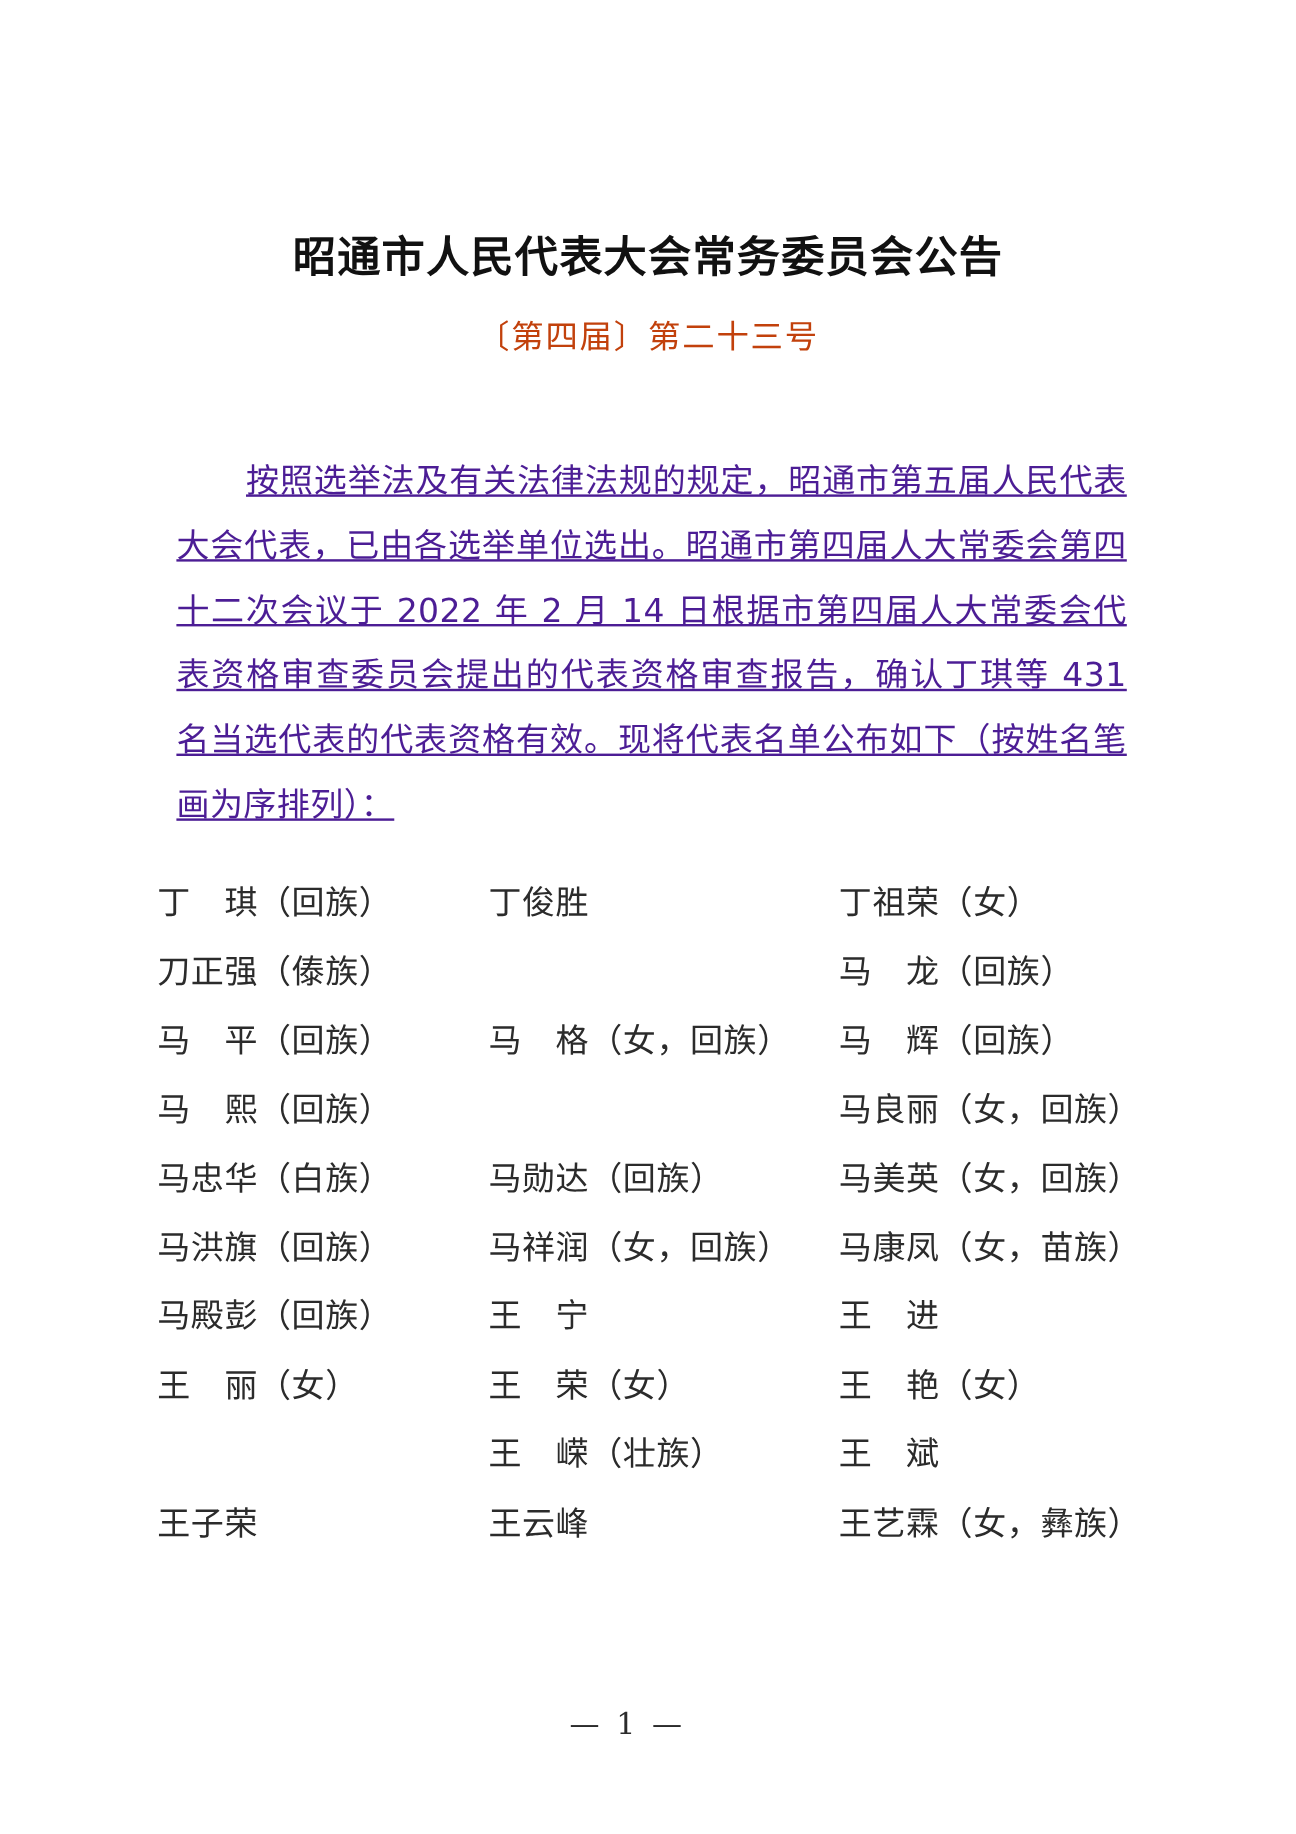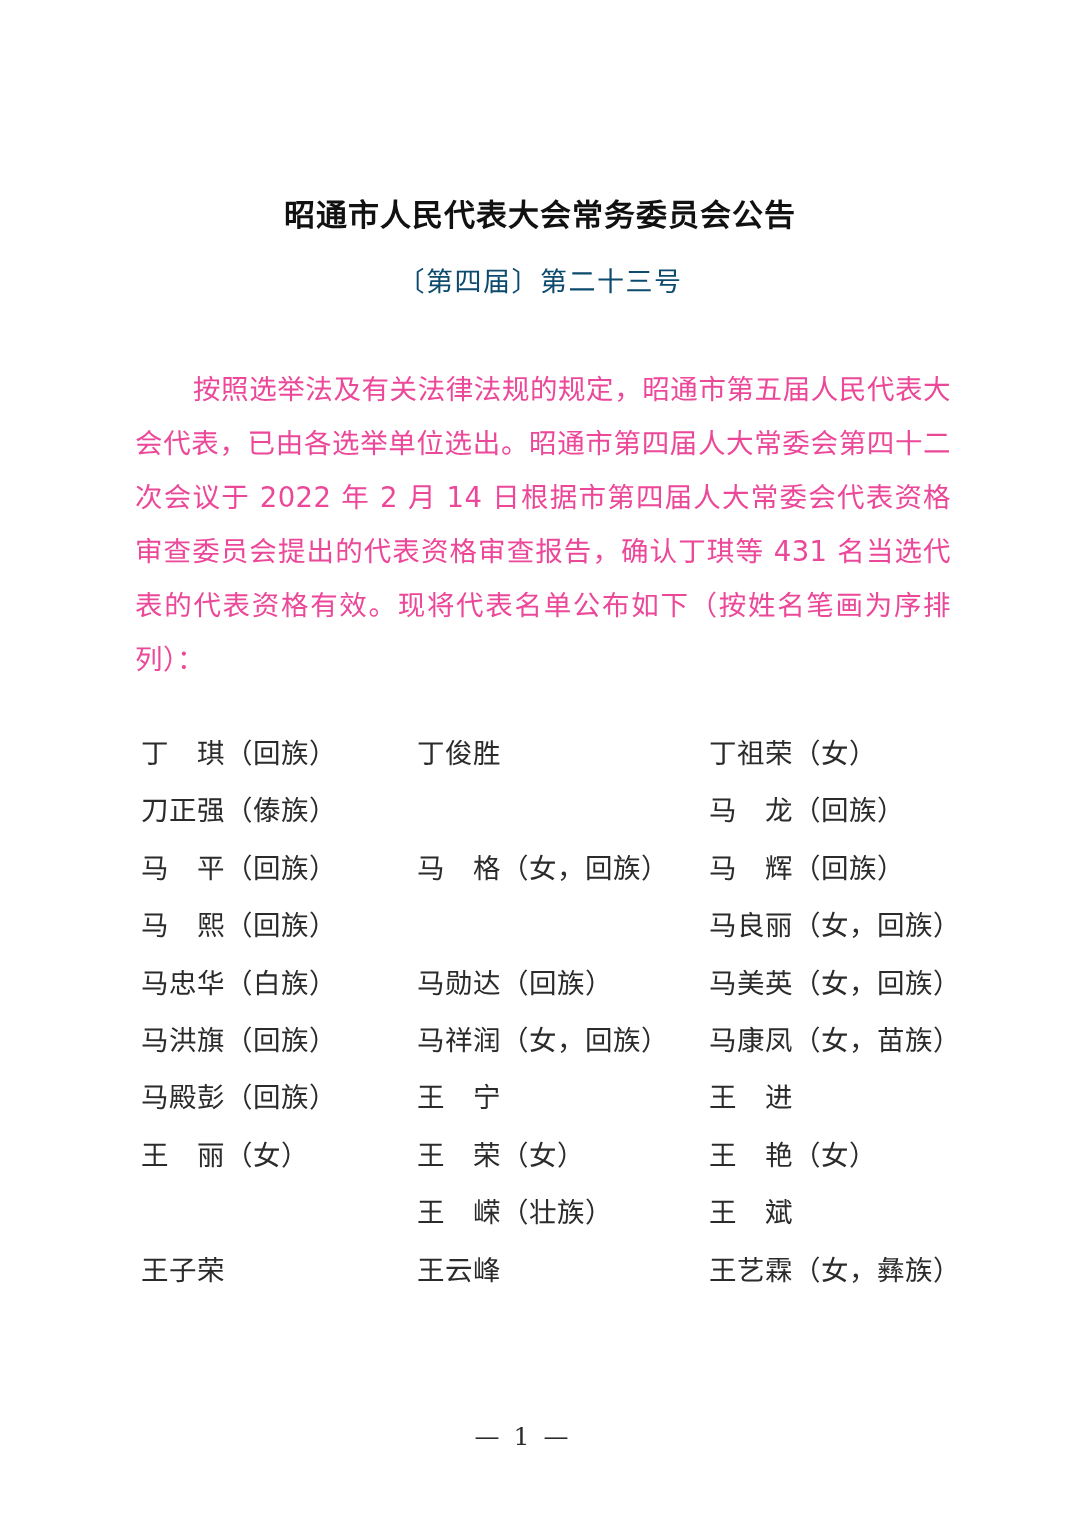--- a/index.html
+++ b/index.html
@@ -26,64 +26,65 @@
     position: absolute;
     left: 0;
     top: 186px;
     width: 1080px;
     text-align: center;
   }
 
   .doc-title {
     font-family: "DejaVu Serif", "Liberation Serif", serif;
     font-weight: 700;
-    font-size: 31px;
+    font-size: 36px;
     line-height: 58px;
     letter-spacing: 1px;
     color: #111111;
     margin: 0;
     white-space: nowrap;
   }
 
   .doc-subtitle {
     font-family: "DejaVu Sans", "Liberation Sans", sans-serif;
     font-weight: 400;
     font-size: 27px;
     line-height: 40px;
     letter-spacing: 1.5px;
-    color: #0c4a6e;
+    color: #c2410c;
     margin: 18px 0 0 0;
     white-space: nowrap;
   }
 
   
   .body-block {
     position: absolute;
     left: 131px;
     top: 358px;
     width: 824px;
   }
 
   .body-para {
     font-family: "DejaVu Sans", "Liberation Sans", sans-serif;
     font-size: 27.5px;
     line-height: 54px;
     letter-spacing: 0.4px;
-    color: #ec4899;
-    margin: 4px;
+    color: #4c1d95;
+    margin: 16px;
     text-align: justify;
     text-align-last: left;
     text-indent: 58px;
     word-break: break-all;
+    text-decoration: underline;
   }
 
   
   .roster {
     position: absolute;
-    left: 141px;
+    left: 131px;
     top: 731px;
     width: 860px;
     text-align: center;
   }
 
   .roster-row {
     display: block;
     position: relative;
     height: 57.4px;
   }

